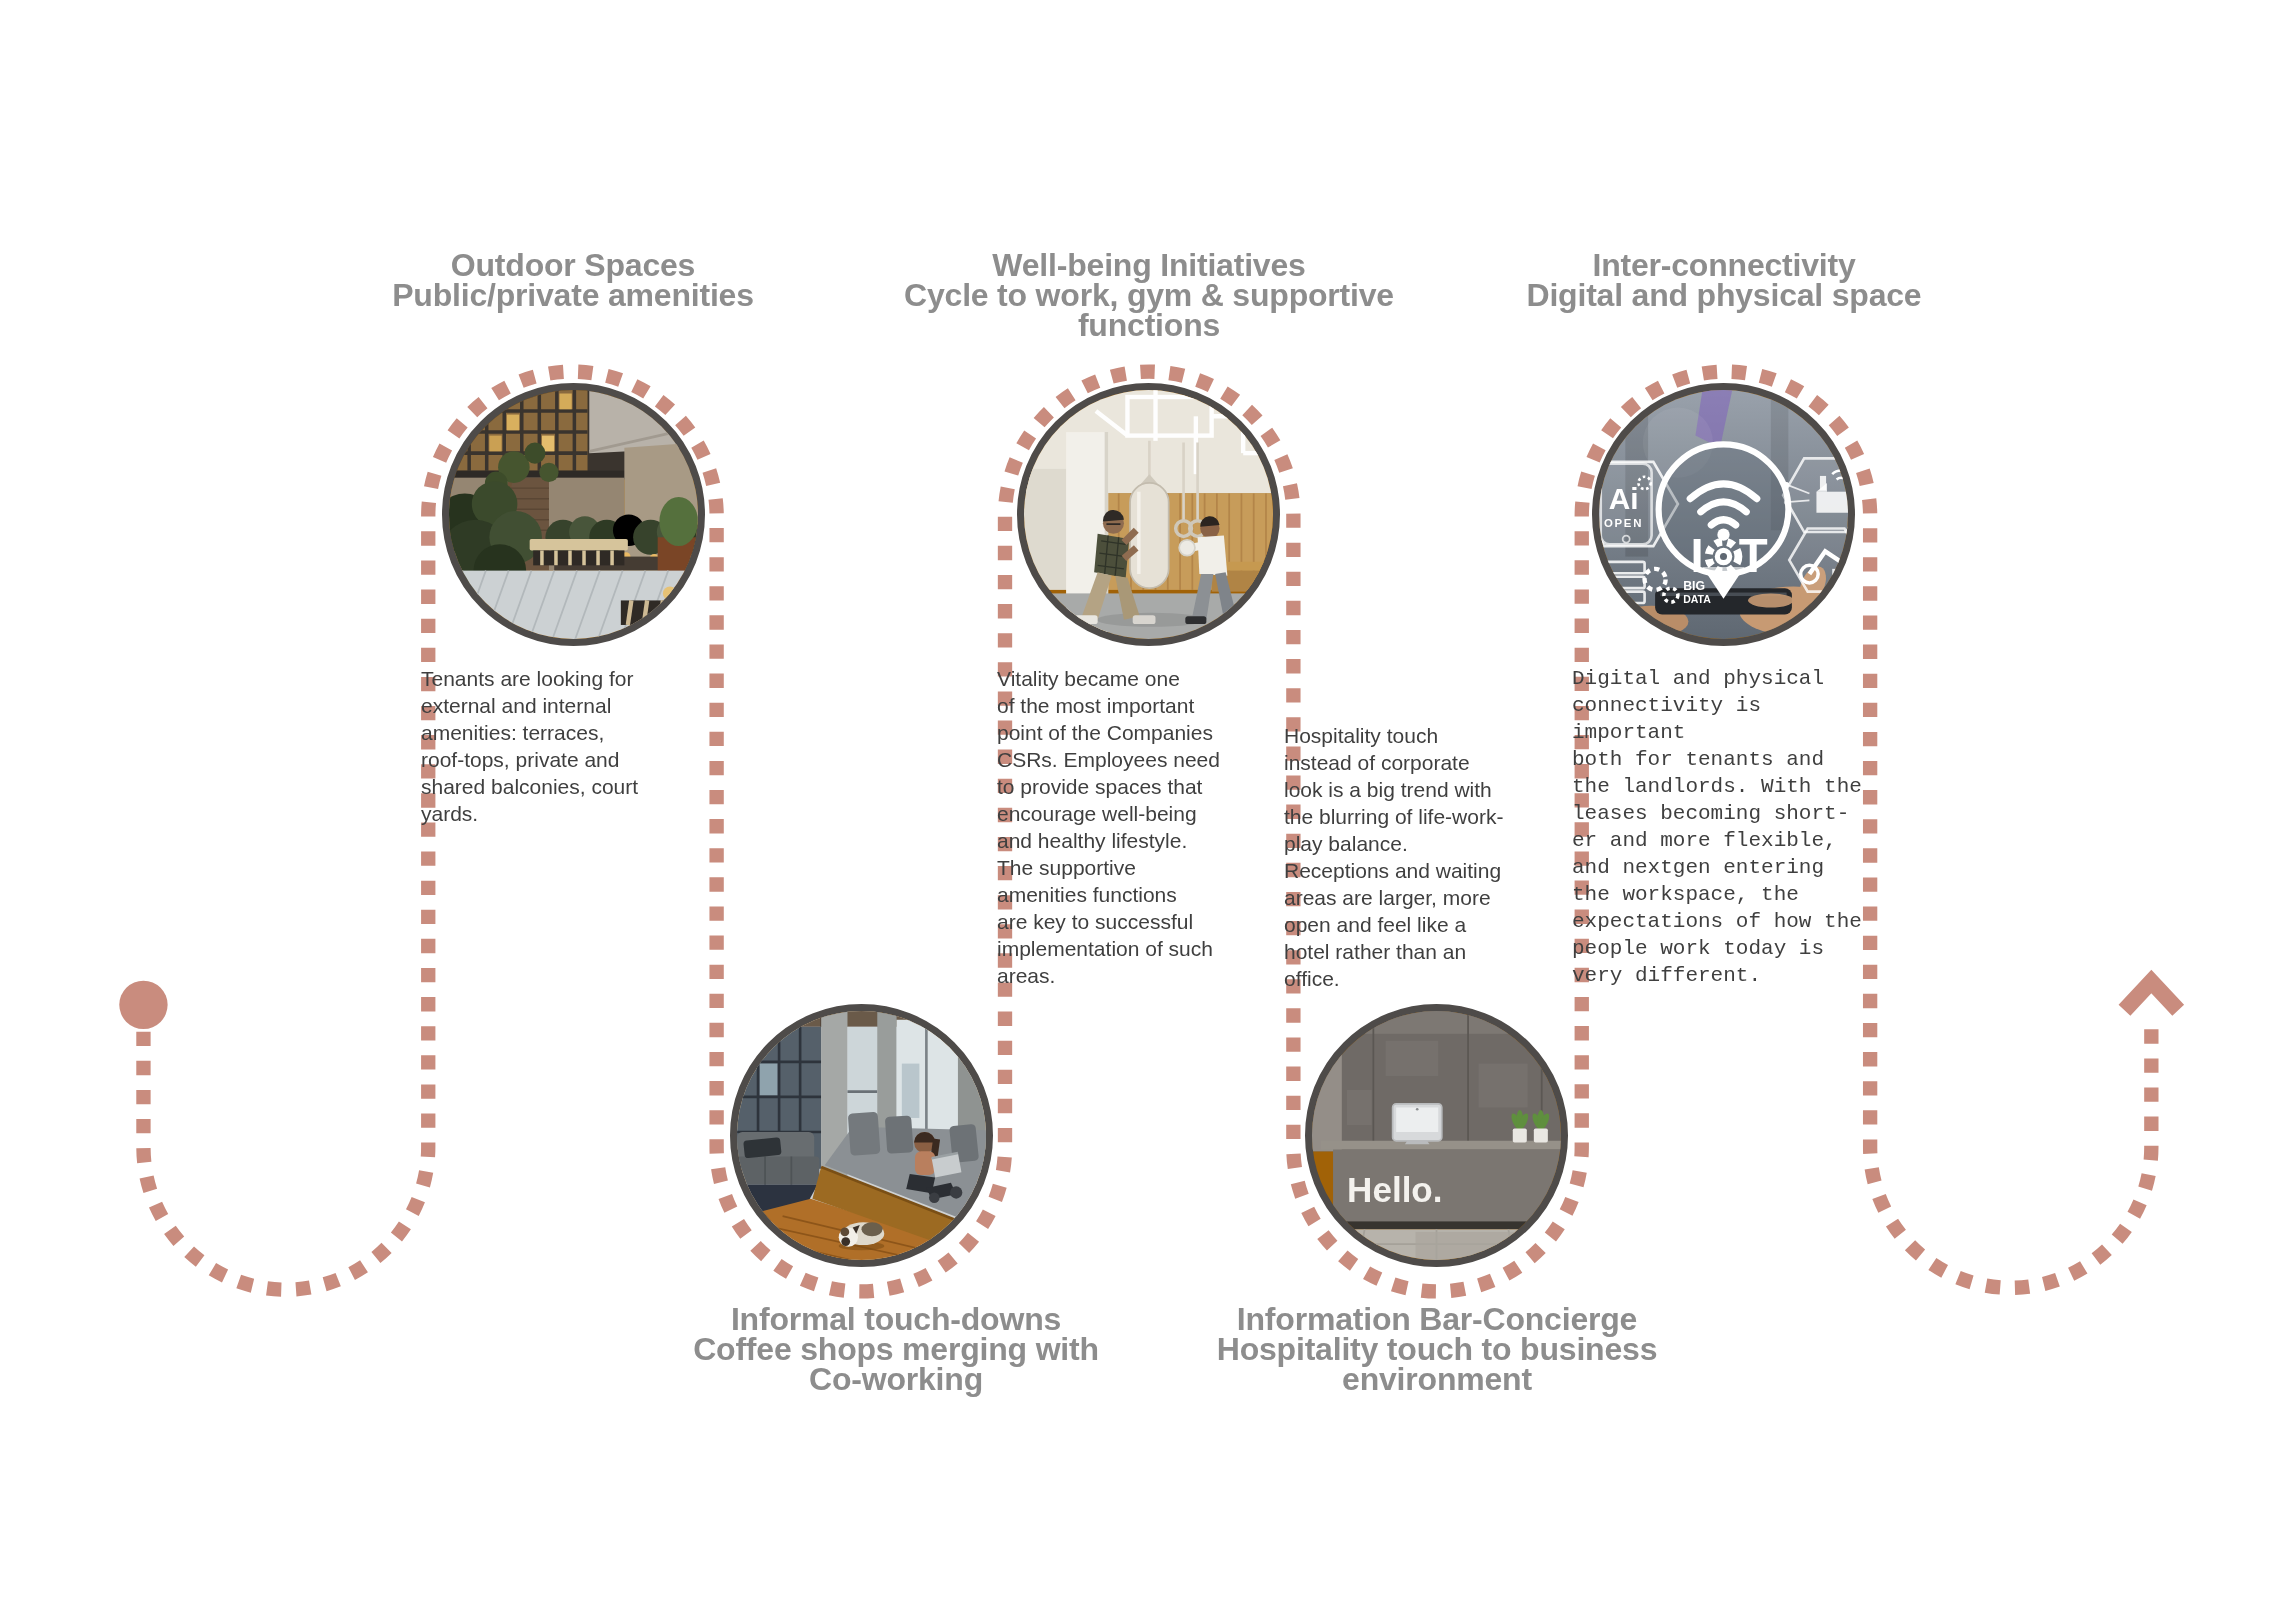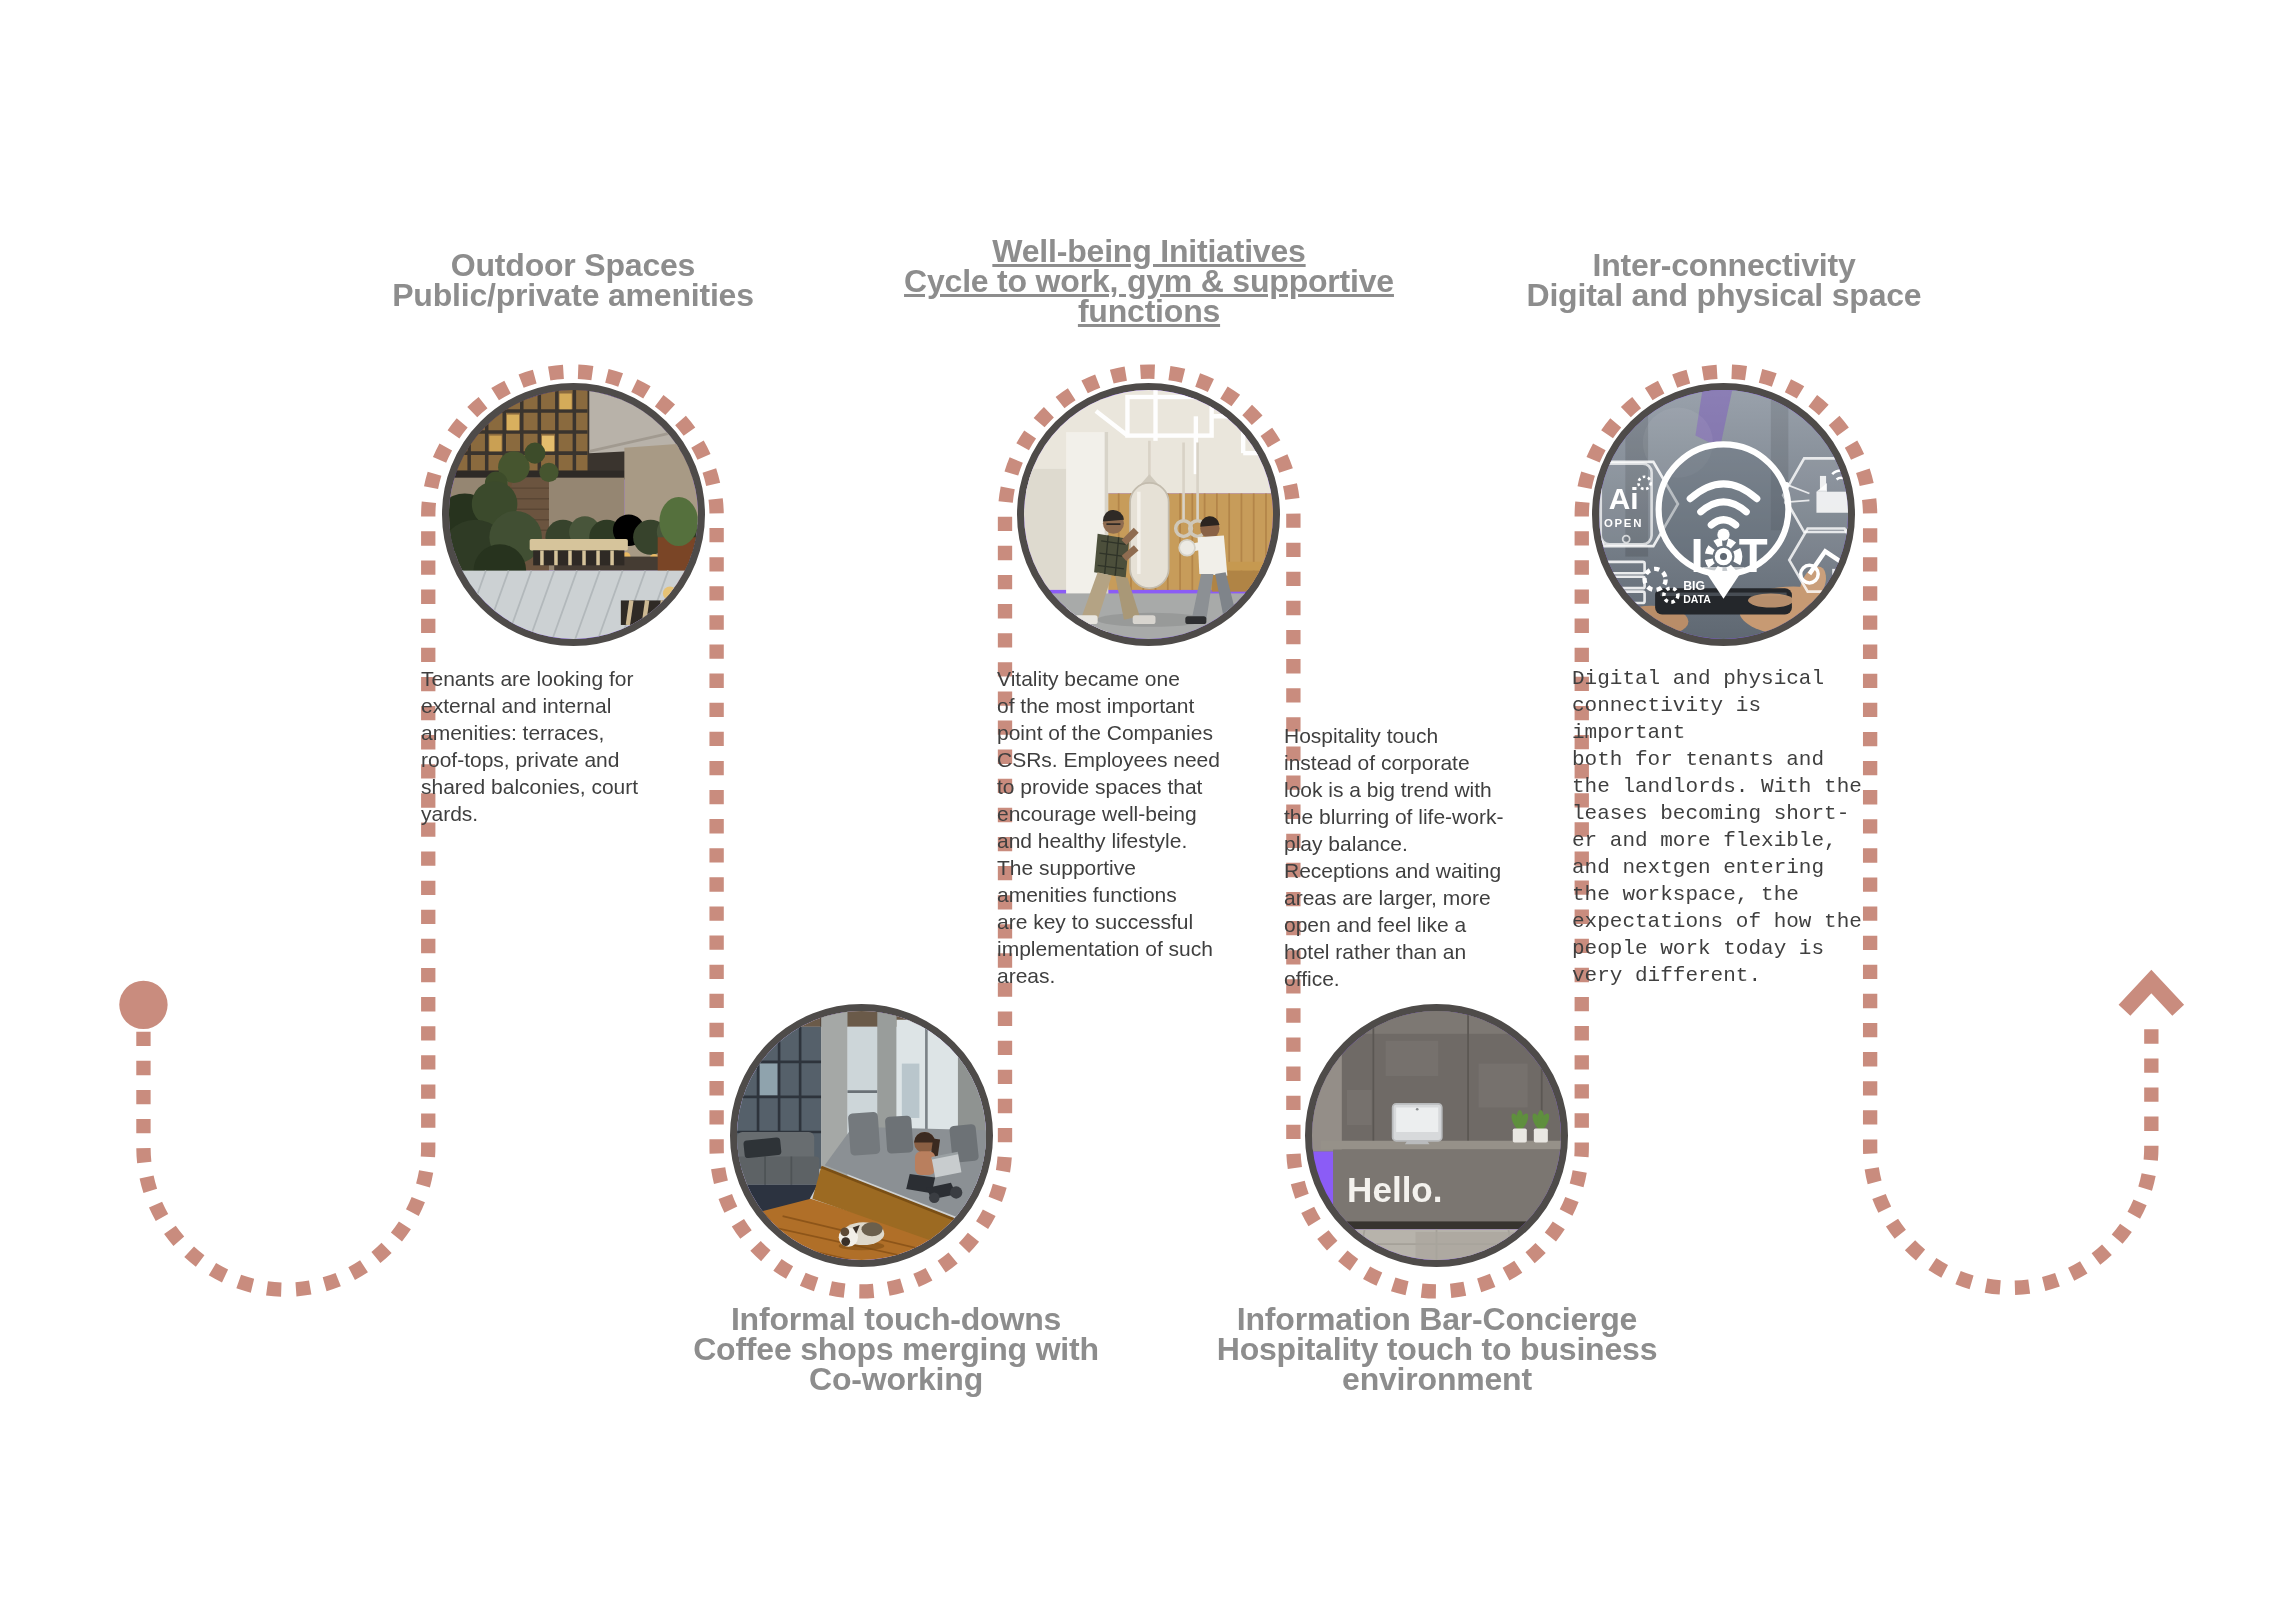--- a/index.html
+++ b/index.html
@@ -4,21 +4,21 @@
 <style>
   html,body{margin:0;padding:0;background:#fff;}
   .canvas{position:relative;width:2293px;height:1621px;background:#fff;overflow:hidden;
           font-family:"Liberation Sans",sans-serif;}
   .flow-svg{position:absolute;left:0;top:0;z-index:1;}
   .title{position:absolute;z-index:3;width:502px;text-align:center;white-space:pre-line;
          font-weight:700;font-size:32px;line-height:30px;color:#8d8d8d;letter-spacing:-0.2px;}
   .body-text{position:absolute;z-index:3;width:304px;white-space:pre-line;
          font-weight:400;font-size:21px;line-height:27px;color:#3f3f3f;}
   .photo{position:absolute;z-index:2;width:249px;height:249px;border:7.2px solid #4e4b49;
-         border-radius:50%;overflow:hidden;background:#8b5cf6;}
+         border-radius:50%;overflow:hidden;background:#a16207;}
   .photo svg{display:block;}
   svg text{font-family:"Liberation Sans",sans-serif;}
 </style>
 </head>
 <body>
 
 <div class="canvas">
 
   <svg class="flow-svg" width="2293" height="1621" viewBox="0 0 2560 1810">
     <circle cx="160" cy="1122" r="27" fill="#c98c7e"></circle>
@@ -223,21 +223,21 @@
         <circle cx="123" cy="252" r="5" fill="#5d4a36"></circle>
         <polygon points="132,247 140,244 136,254" fill="#3a3028"></polygon>
         <circle cx="124" cy="263" r="5" fill="#3a3028"></circle>
       </g>
     </svg>
   </div>
   <div class="title" style="left:645px;top:1304px;">Informal touch-downs
 Coffee shops merging with
 Co-working</div>
 
-  <div class="title" style="left:898px;top:236px;text-decoration:underline;">Well-being Initiatives
+  <div class="title" style="left:898px;top:250px;">Well-being Initiatives
 Cycle to work, gym &amp; supportive
 functions</div>
   <div class="photo" style="left:1017px;top:383px;">
     <svg width="249" height="249" viewBox="0 0 284 284">
       <rect x="0" y="0" width="284" height="118" fill="#eae6dc"></rect>
       <rect x="52" y="118" width="232" height="110" fill="#c79c5a"></rect>
       <g stroke="#b38549" stroke-width="2">
         <line x1="66" y1="118" x2="66" y2="228"></line>
           <line x1="80" y1="118" x2="80" y2="228"></line>
         <line x1="94" y1="118" x2="94" y2="228"></line>

